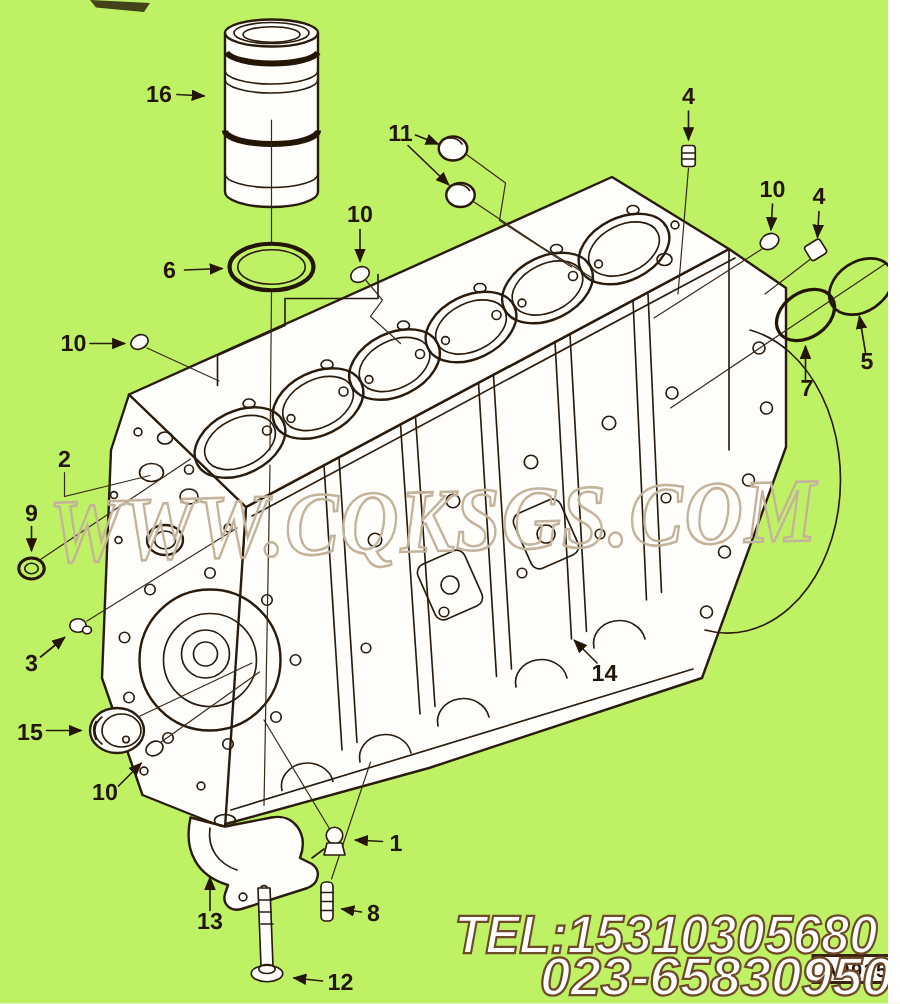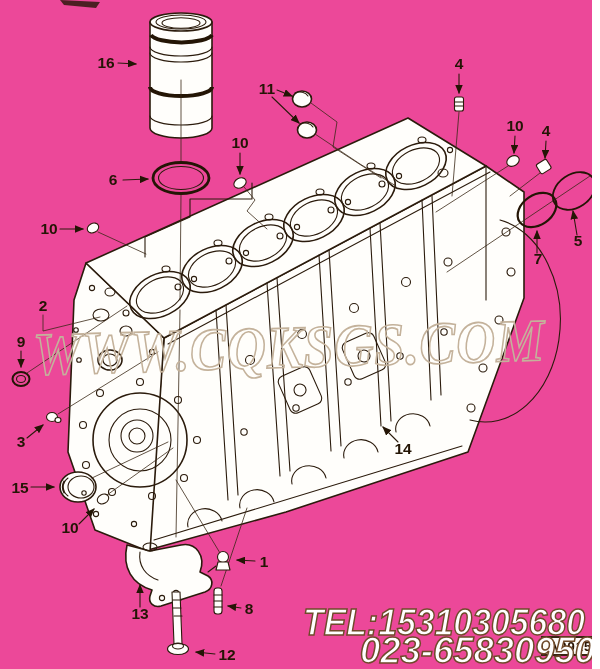--- a/index.html
+++ b/index.html
@@ -1,16 +1,16 @@
 <!DOCTYPE html>
 <html><head>
 <meta charset="utf-8">
 <style>
   html,body{margin:0;padding:0;background:#ffffff;}
-  .stage{position:relative;width:592px;height:669px;background:#ec4899;overflow:hidden;
+  .stage{position:relative;width:592px;height:669px;background:#bef264;overflow:hidden;
          font-family:"Liberation Sans",sans-serif;}
   svg{display:block}
   
   .ln{stroke:#2b1b0c;fill:none;stroke-width:1.1;stroke-linecap:round;stroke-linejoin:round}
   .ln2{stroke:#2b1b0c;fill:none;stroke-width:1.6;stroke-linecap:round;stroke-linejoin:round}
   .lnt{stroke:#3a2817;fill:none;stroke-width:.8;stroke-linecap:round}
   .fw{fill:#fffefb}
   .thick{stroke:#241505;stroke-width:4}
   .co{font:bold 15.5px "Liberation Sans",sans-serif;fill:#241505;text-anchor:middle}
   .wm{font:bold italic 60px "Liberation Serif",serif;fill:none;stroke:#c4b29b;stroke-width:1.7;letter-spacing:1px}

